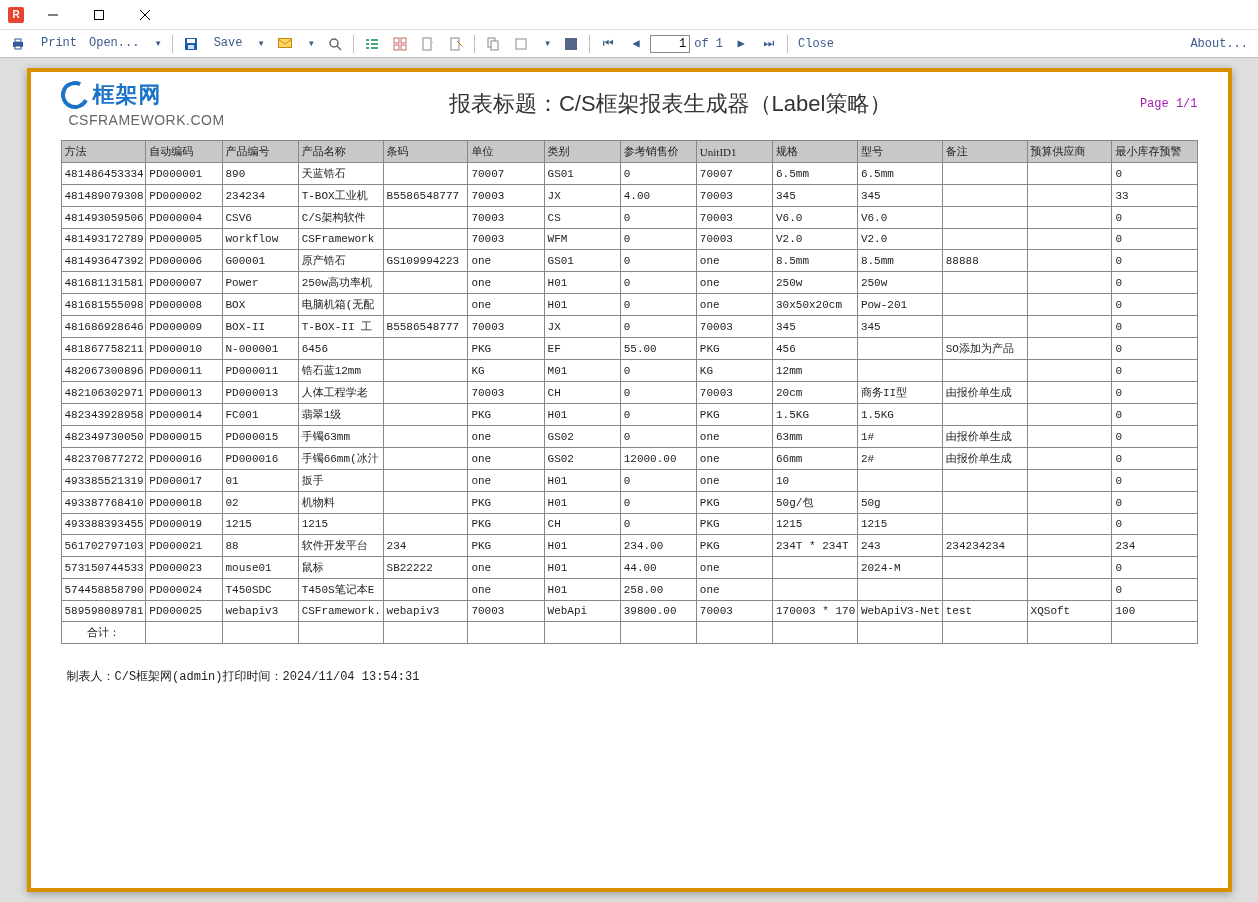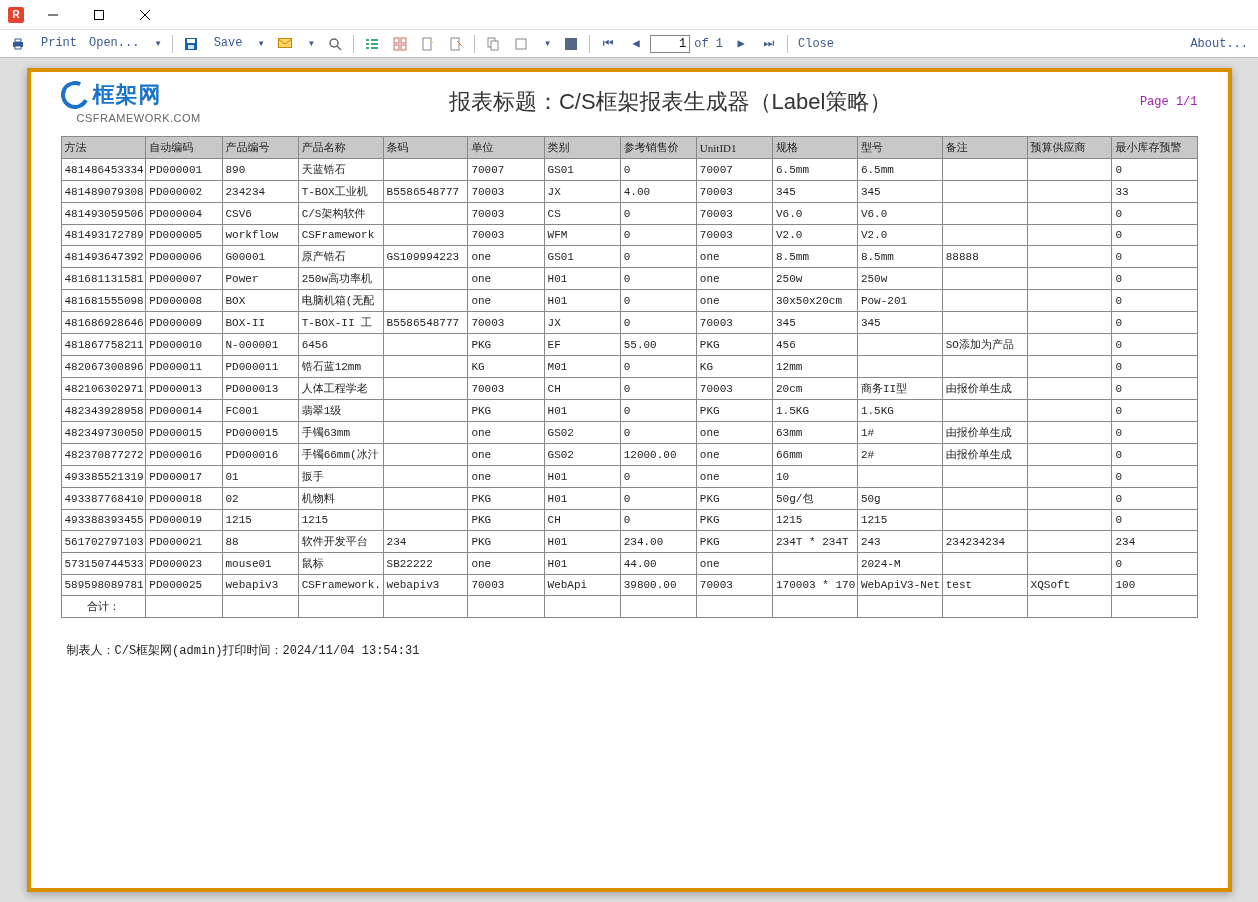--- a/index.html
+++ b/index.html
@@ -19,21 +19,21 @@
 .flex-grow { flex:1; }
 
 .viewport { height:calc(100vh - 58px); background:#dedede; overflow:auto; display:flex; justify-content:center; padding:10px 0; }
 .page { width:1205px; background:#fff; box-shadow:0 2px 8px rgba(0,0,0,0.3); border:4px solid #d89000; padding:8px 30px 40px; position:relative; }
 
 .header-area { display:flex; align-items:center; margin-bottom:12px; }
 .logo-box { width:140px; }
 .logo-mark { display:flex; align-items:center; }
 .logo-c { width:28px; height:28px; border:4px solid #1a73c8; border-radius:50%; border-right-color:transparent; transform:rotate(-20deg); margin-right:4px; }
 .logo-text { font-size:22px; font-weight:bold; color:#1a73c8; letter-spacing:1px; }
-.logo-url { font-size:11px; color:#666; letter-spacing:0.5px; margin-top:2px; margin-left:16px; }
+.logo-url { font-size:14px; color:#666; letter-spacing:0.5px; margin-top:2px; margin-left:8px; }
 .report-title { flex:1; text-align:center; font-size:22px; font-family:"Microsoft YaHei","SimSun",sans-serif; color:#333; }
 .page-num { font-family:"Courier New",monospace; font-size:12px; color:#a21caf; }
 
 .grid { width:100%; border-collapse:collapse; font-family:"Courier New","SimSun",monospace; font-size:11px; color:#222; table-layout:fixed; }
 .grid th, .grid td { border:1px solid #888; padding:3px 3px; height:21px; text-align:left; white-space:nowrap; overflow:hidden; }
 .grid th { background:#c8c8c8; font-weight:normal; font-family:Liberation Serif, serif; }
 .grid .total-row td { text-align:center; font-family:"SimSun",serif;margin-top:42px; }
 
 .footer-area { display:flex; justify-content:flex-start; font-family:"SimSun","Courier New",monospace; font-size:12px; color:#222; margin-top:24px; padding:0 6px; }
 
@@ -544,20 +544,36 @@
             <td>H01</td>
             <td>44.00</td>
             <td>one</td>
             <td></td>
             <td>2024-M</td>
             <td></td>
             <td></td>
             <td>0</td>
           </tr>
           <tr>
+            <td>574458858790</td>
+            <td>PD000024</td>
+            <td>T450SDC</td>
+            <td>T450S笔记本E</td>
+            <td></td>
+            <td>one</td>
+            <td>H01</td>
+            <td>258.00</td>
+            <td>one</td>
+            <td></td>
+            <td></td>
+            <td></td>
+            <td></td>
+            <td>0</td>
+          </tr>
+          <tr>
             <td>589598089781</td>
             <td>PD000025</td>
             <td>webapiv3</td>
             <td>CSFramework.</td>
             <td>webapiv3</td>
             <td>70003</td>
             <td>WebApi</td>
             <td>39800.00</td>
             <td>70003</td>
             <td>170003 * 170</td>

